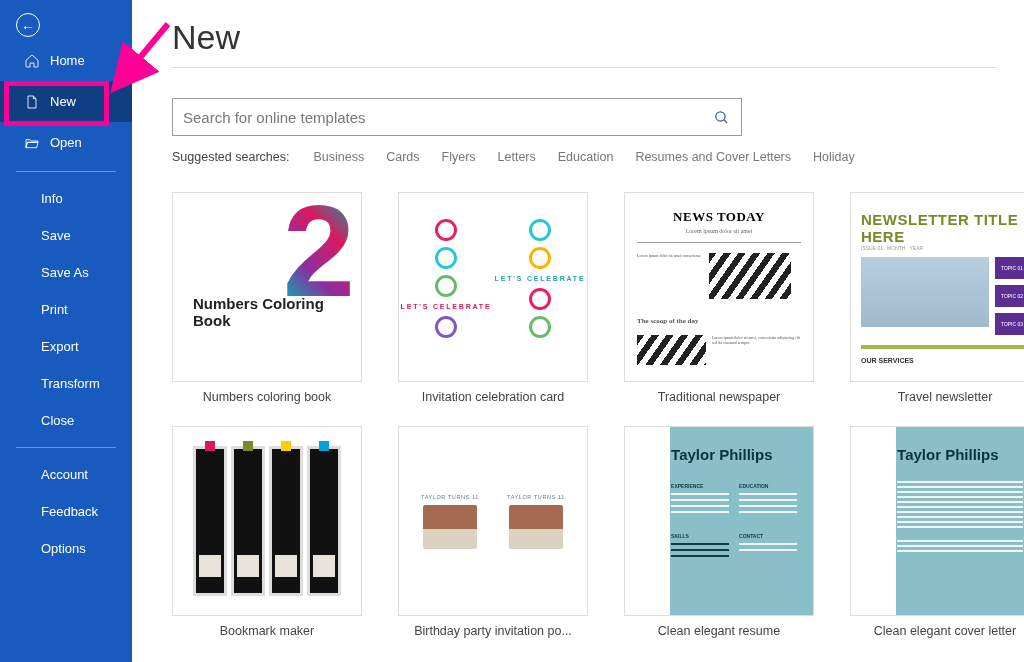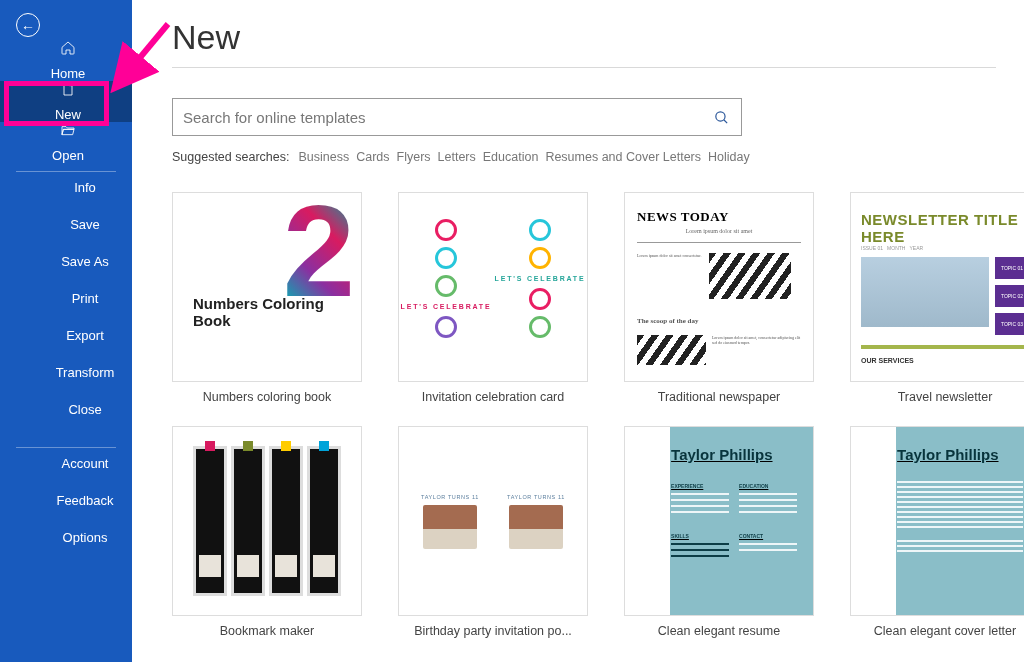--- a/index.html
+++ b/index.html
@@ -5,46 +5,46 @@
   * { box-sizing: border-box; margin: 0; padding: 0; }
   html, body { width: 1024px; height: 662px; font-family: "Segoe UI", sans-serif; overflow: hidden; background:#fff; }
   body { display:flex; }
 
   
   .sidebar { width:132px; height:662px; background:#185ABD; color:#fff; font-size:13px; display:flex; flex-direction:column; padding-top:10px; }
   .back-row { height:30px; display:flex; align-items:center; padding-left:16px; }
   .back-circle { width:24px; height:24px; border:1.5px solid #fff; border-radius:50%; display:flex; align-items:center; justify-content:center; }
   .back-arrow { font-size:14px; line-height:1; color:#fff; }
 
-  .nav-item { height:41px; display:flex; align-items:center; padding-left:4px; gap:10px; cursor:pointer;flex-direction:column; }
+  .nav-item { height:41px; display:flex; align-items:center; padding-left:24px; gap:10px; cursor:pointer; }
   .nav-item.selected { background:#0F3F82; }
   .nav-icon { width:16px; display:flex; align-items:center; justify-content:center; }
   .nav-icon svg { width:16px; height:16px; fill:none; stroke:#fff; stroke-width:1.3; }
   .nav-label { color:#fff; }
 
   .nav-sep { border-top:1px solid rgba(255,255,255,.35); margin:8px 16px; }
   .nav-item.sub { height:37px; font-size:13px; }
-  .nav-item.sub .nav-label { margin-left:34px; }
+  .nav-item.sub .nav-label { margin-left:17px; }
 
   
   .highlight-box { position:absolute; left:4px; top:81px; width:105px; height:45px; border:5px solid #FF0097; z-index:5; pointer-events:none; }
   .callout-arrow { position:absolute; left:108px; top:18px; z-index:6; pointer-events:none; }
 
   
   .main { flex:1; height:662px; background:#fff; padding:18px 28px 0 40px; overflow:hidden; }
   .page-title { font-size:34px; font-weight:300; color:#333; }
   .hr { border:none; border-top:1px solid #d9d9d9; margin-top:10px; }
 
   .search-wrap { margin-top:30px; display:flex; width:570px; border:1px solid #999; background:#fff; }
   .search-input { flex:1; height:36px; padding:0 10px; font-size:15px; border:none; outline:none; color:#333; }
   .search-input::placeholder { color:#777; }
   .search-btn { width:40px; display:flex; align-items:center; justify-content:center; cursor:pointer; }
   .search-btn svg { width:17px; height:17px; stroke:#2b579a; fill:none; stroke-width:1.7; }
 
-  .suggest-row { margin-top:14px; font-size:12.5px; color:#666; display:flex; flex-wrap:wrap; gap:7px; align-items:center; }
+  .suggest-row { margin-top:14px; font-size:12.5px; color:#666; display:flex; flex-wrap:wrap; gap:22px; align-items:center; }
   .suggest-label { font-size:12.5px; color:#444; margin-right:2px; }
   .suggest-link { color:#777; cursor:pointer; }
 
   
   .grid { margin-top:28px; display:grid; grid-template-columns:repeat(4, 190px); column-gap:36px; row-gap:22px; }
   .card { display:flex; flex-direction:column; align-items:center; cursor:pointer; }
   .thumb { width:190px; height:190px; border:1px solid #ddd; background:#fff; display:flex; align-items:center; justify-content:center; overflow:hidden; position:relative; }
   .caption { font-size:12.5px; color:#444; margin-top:8px; text-align:center; width:190px; white-space:nowrap; overflow:hidden; text-overflow:ellipsis; }
 
   
@@ -54,21 +54,21 @@
     background:linear-gradient(45deg,#00b3b3,#8b2fa0,#d81b60,#00a3a3);
     -webkit-background-clip:text; color:transparent; }
 
   .th-invite .half { position:absolute; width:50%; height:72%; top:14%; display:flex; flex-direction:column; align-items:center; gap:6px; }
   .th-invite .half.left { left:0; }
   .th-invite .half.right{ right:0; }
   .th-invite .circ { width:22px; height:22px; border-radius:50%; border:3px solid; }
   .th-invite .lbl { font-size:7px; letter-spacing:1.8px; color:#d81b60; font-weight:600; }
 
   .th-news { padding:12px; flex-direction:column; gap:6px; align-items:stretch; font-family:Georgia,serif; }
-  .th-news .head { font-weight:700; font-size:13px; letter-spacing:.5px; }
+  .th-news .head { text-align:center; font-weight:700; font-size:13px; letter-spacing:.5px; }
   .th-news .sub  { text-align:center; font-size:6px; color:#666; margin-top:-3px; }
   .th-news .row { display:flex; gap:6px; margin-top:4px; }
   .th-news .imgbox { background:repeating-linear-gradient(125deg,#222 0 6px,#fff 6px 12px); width:50%; height:46px; }
   .th-news .p { font-size:4px; color:#555; line-height:1.25; }
 
   .th-travel { padding:10px 10px 10px 10px; flex-direction:column; align-items:stretch; }
   .th-travel .ttl { font-size:15px; font-weight:800; color:#7a8a2b; letter-spacing:.5px; }
   .th-travel .block { display:flex; gap:6px; margin-top:6px; }
   .th-travel .img { flex:1; height:70px; background:linear-gradient(#b8cfe0,#9fb9cb); }
   .th-travel .side { width:34px; display:flex; flex-direction:column; gap:6px; }
@@ -84,21 +84,21 @@
   .th-bookmark .bm:nth-child(3)::after { background:#ffcc00; }
   .th-bookmark .bm:nth-child(4)::after { background:#00a3d9; }
   .th-bookmark .photo { position:absolute; bottom:16px; left:3px; right:3px; height:22px; background:#e8e3da; }
 
   .th-bparty { padding:16px; gap:16px; }
   .th-bparty .panel { width:70px; display:flex; flex-direction:column; align-items:center; gap:5px; }
   .th-bparty .tag { font-size:5.5px; letter-spacing:.6px; color:#5c7f9e; }
   .th-bparty .pic { width:54px; height:44px; background:linear-gradient(180deg,#a46b50 0 55%,#dcd2c2 55%); border-radius:2px; }
 
   .th-resume, .th-letter { padding:0; }
-  .th-resume .bg, .th-letter .bg { position:absolute; width:100%; height:100%; display:flex;text-decoration:underline; }
+  .th-resume .bg, .th-letter .bg { position:absolute; width:100%; height:100%; display:flex; }
   .th-resume .color, .th-letter .color { width:84%; margin-left:auto; background:#8abec8; padding:20px 16px; }
   .th-resume .white, .th-letter .white { position:absolute; left:0; top:0; width:24%; height:100%; background:#fff; }
   .th-resume .name, .th-letter .name { font-size:15px; font-weight:700; color:#08343c; line-height:1.05; }
   .th-resume .cols { margin-top:20px; display:flex; gap:10px; }
   .th-resume .col  { flex:1; display:flex; flex-direction:column; gap:4px; }
   .th-resume .h6   { font-size:5px; font-weight:700; color:#0d3d46; }
   .th-resume .ln   { height:2px; background:#eef6f8; }
   .th-letter .body { margin-top:18px; display:flex; flex-direction:column; gap:3px; }
   .th-letter .body .ln { height:2px; background:#eef6f8; }
 

